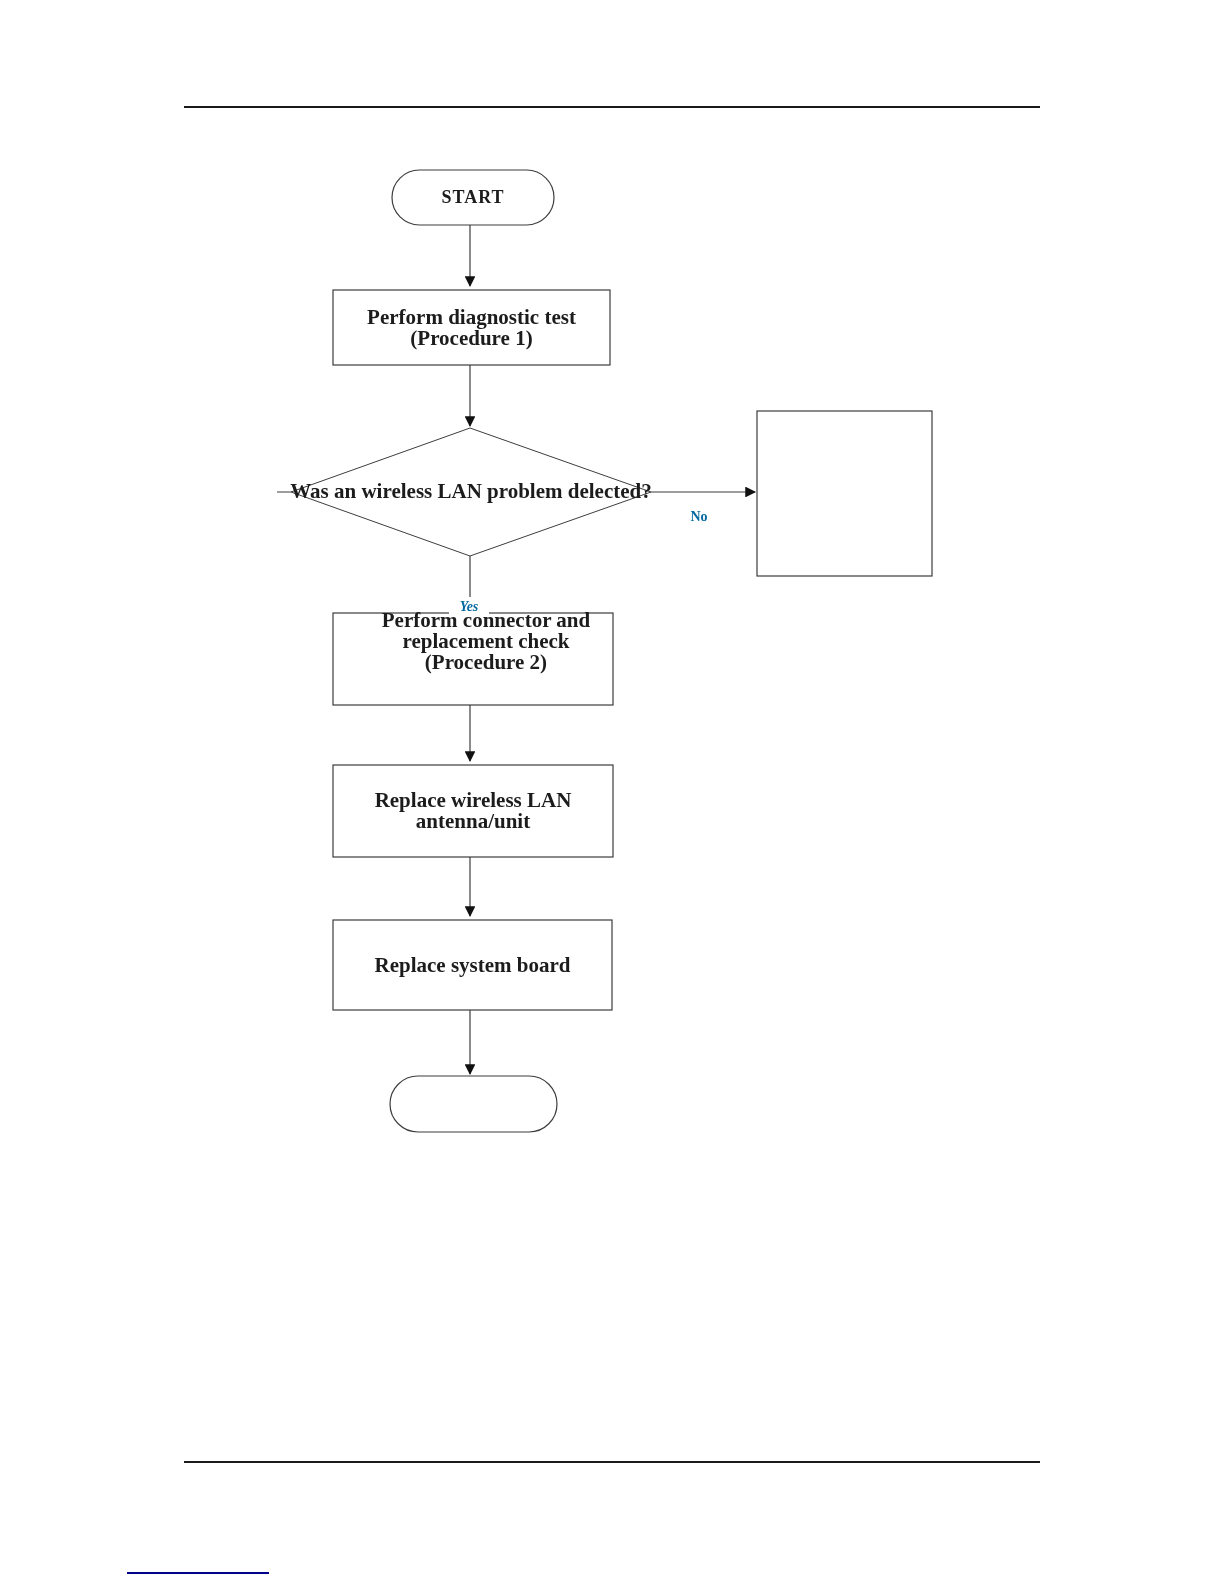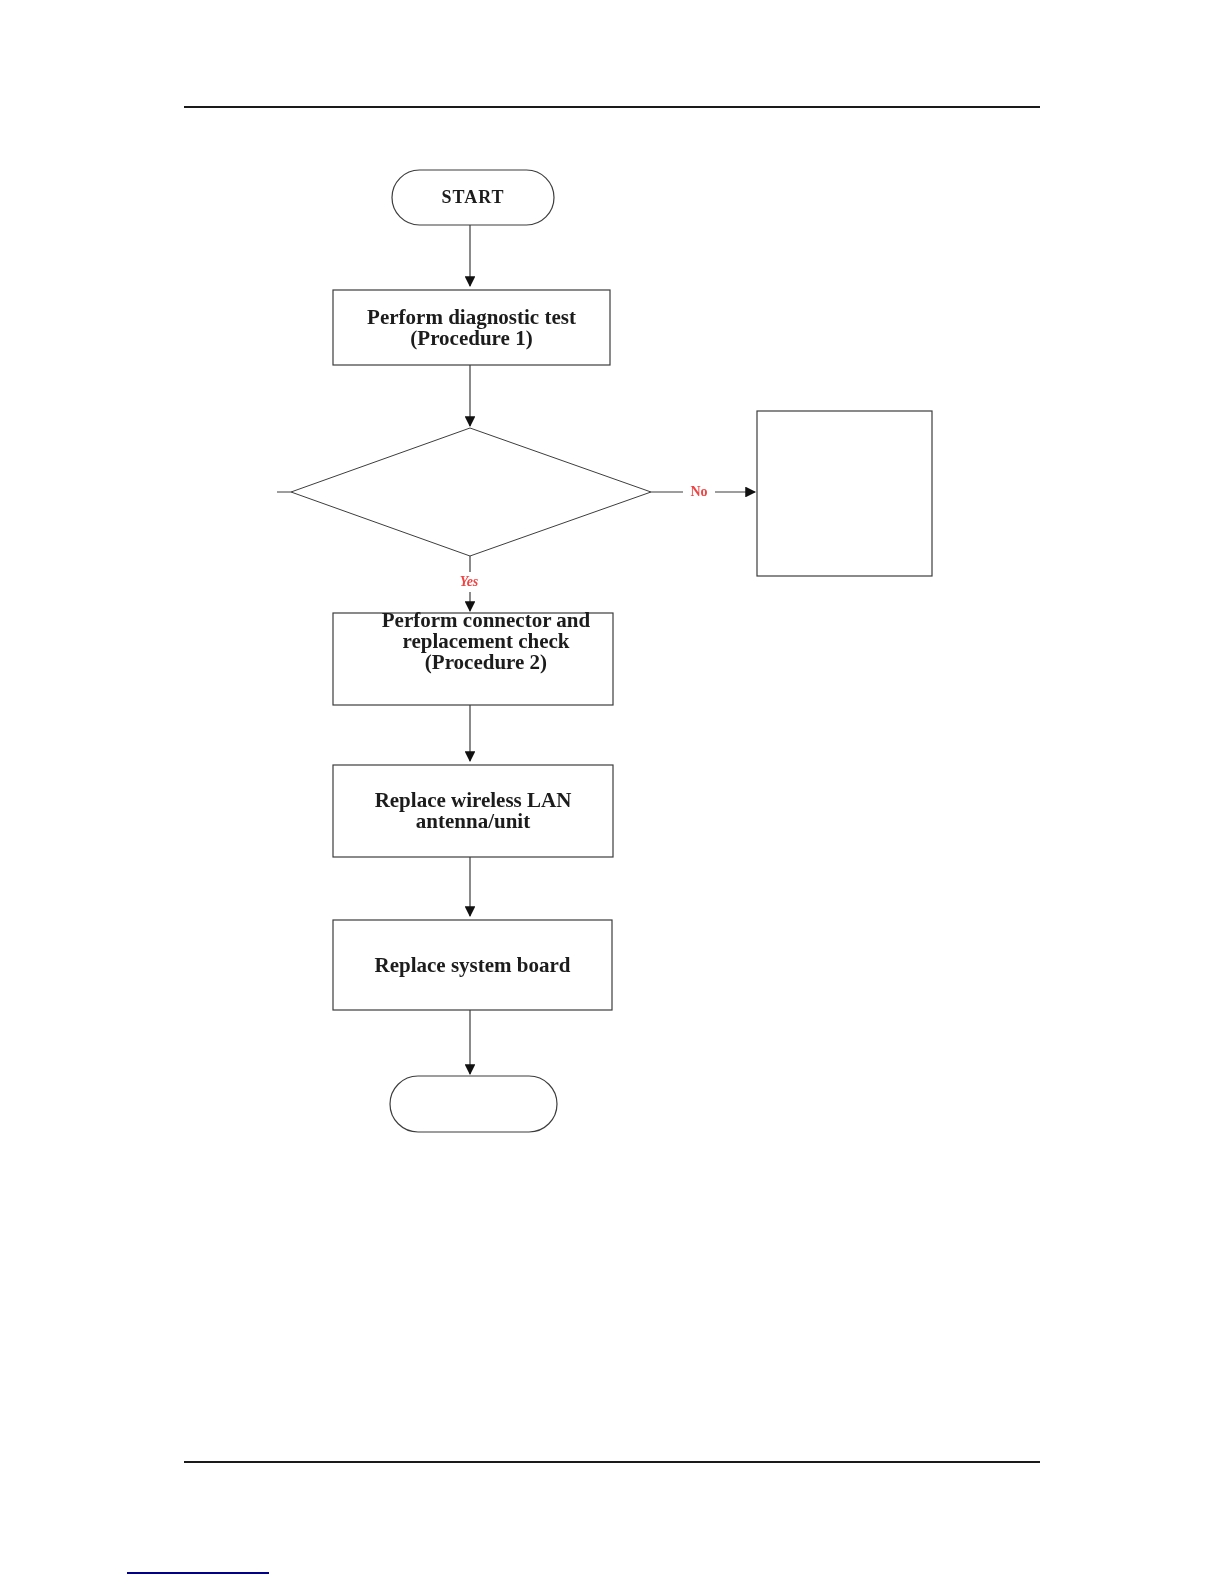--- a/index.html
+++ b/index.html
@@ -49,21 +49,22 @@
   }
   .terminator-label { letter-spacing: 1px; font-size: 18px; }
   .edge-label {
     position: absolute;
     display: flex;
     align-items: center;
     justify-content: center;
     font-weight: 700;
     font-size: 14px;
     background: #ffffff;
-    color: #ef4444;
+    color: #0369a1;
+    margin-top: 25px;
   }
 </style>
 </head>
 <body>
 
 <div class="page">
 
   <div class="rule top"></div>
   <div class="rule bottom"></div>
   <div class="link-line"></div>
@@ -106,20 +107,21 @@
     <line x1="470" y1="1010" x2="470" y2="1074" stroke="#3d3d3d" stroke-width="1.2" marker-end="url(#arrow)"></line>
 
     <rect x="390" y="1076" width="167" height="56" rx="28" ry="28" fill="#ffffff" stroke="#3d3d3d" stroke-width="1.2"></rect>
   </svg>
 
   <div class="node-label terminator-label" style="left:392px; top:170px; width:162px; height:55px;">START</div>
 
   <div class="node-label" style="left:333px; top:290px; width:277px; height:75px;">Perform diagnostic test
 (Procedure 1)</div>
 
+  <div class="node-label" style="left:290px; top:476px; width:362px; height:30px;">Was an wireless LAN problem delected?</div>
 
   <div class="edge-label" style="left:683px; top:482px; width:32px; height:20px;">No</div>
 
   <div class="edge-label" style="left:449px; top:572px; width:40px; height:20px;font-style:italic;">Yes</div>
 
 
   <div class="node-label" style="left:333px; top:595px; width:280px; height:92px;padding-left:26px;">Perform connector and
 replacement check
 (Procedure 2)</div>
 

